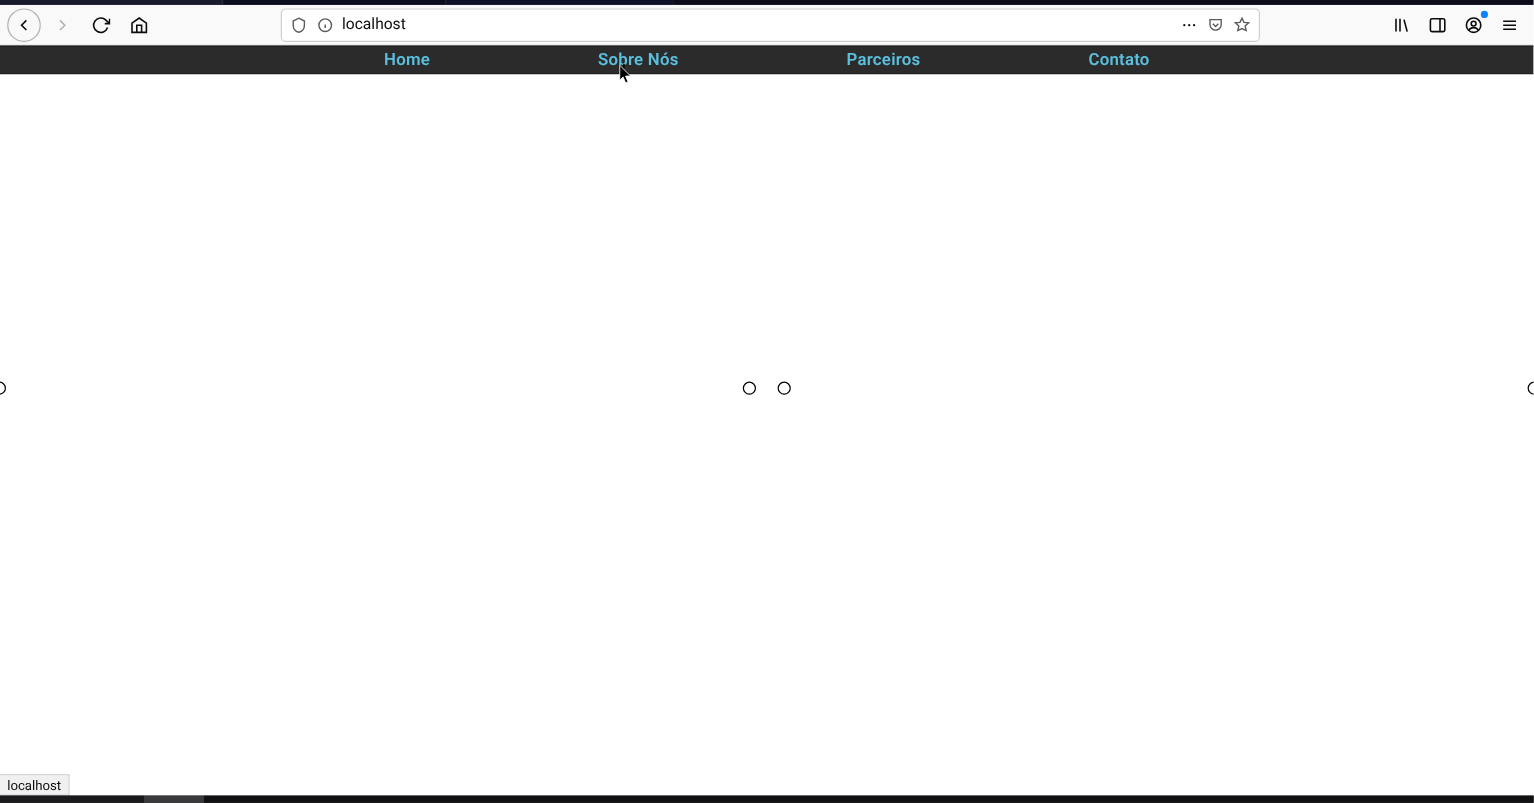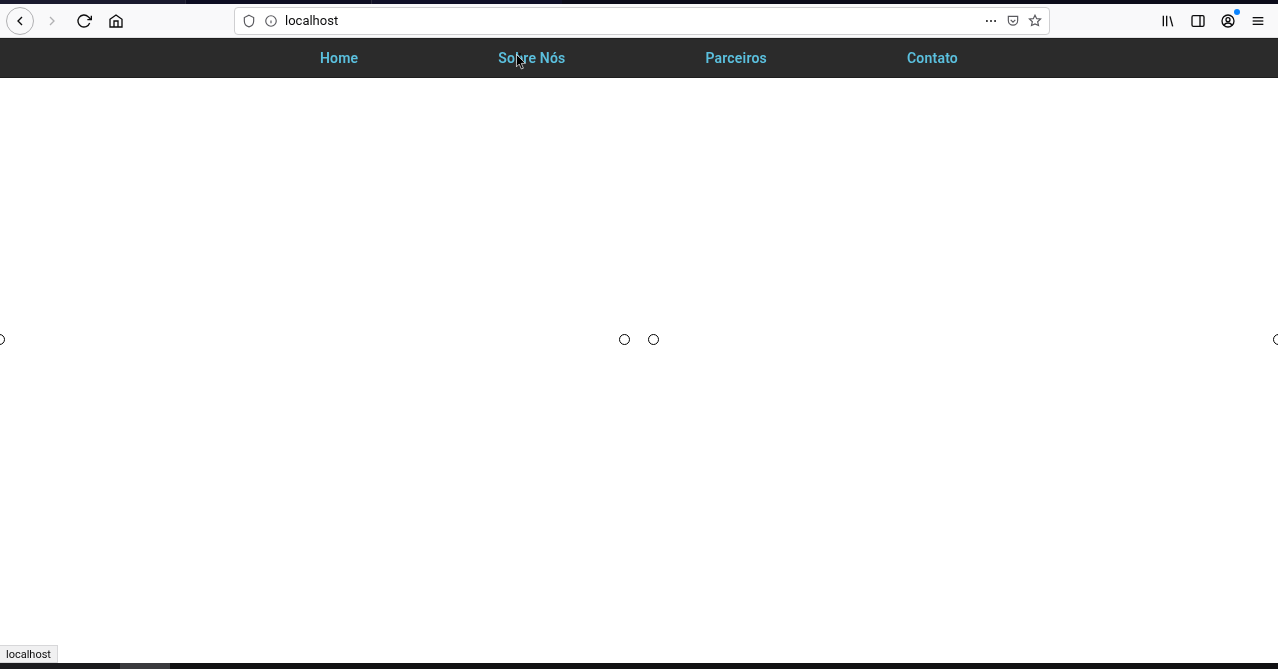--- a/index.html
+++ b/index.html
@@ -94,21 +94,21 @@
       content:"";
       position:absolute;
       top:2px; right:2px;
       width:6px;height:6px;
       background:#0a84ff;
       border-radius:50%;
     }
 
     
     .site-nav {
-      height: 40px;
+      height: 24px;
       background: #2b2b2b;
       display: flex;
       align-items: center;
       justify-content: center;
       gap: 140px;
       border-top: 1px solid #1e1e1e;
       border-bottom: 1px solid #1e1e1e;
     }
     .site-nav a {
       color: #5bc0de;

